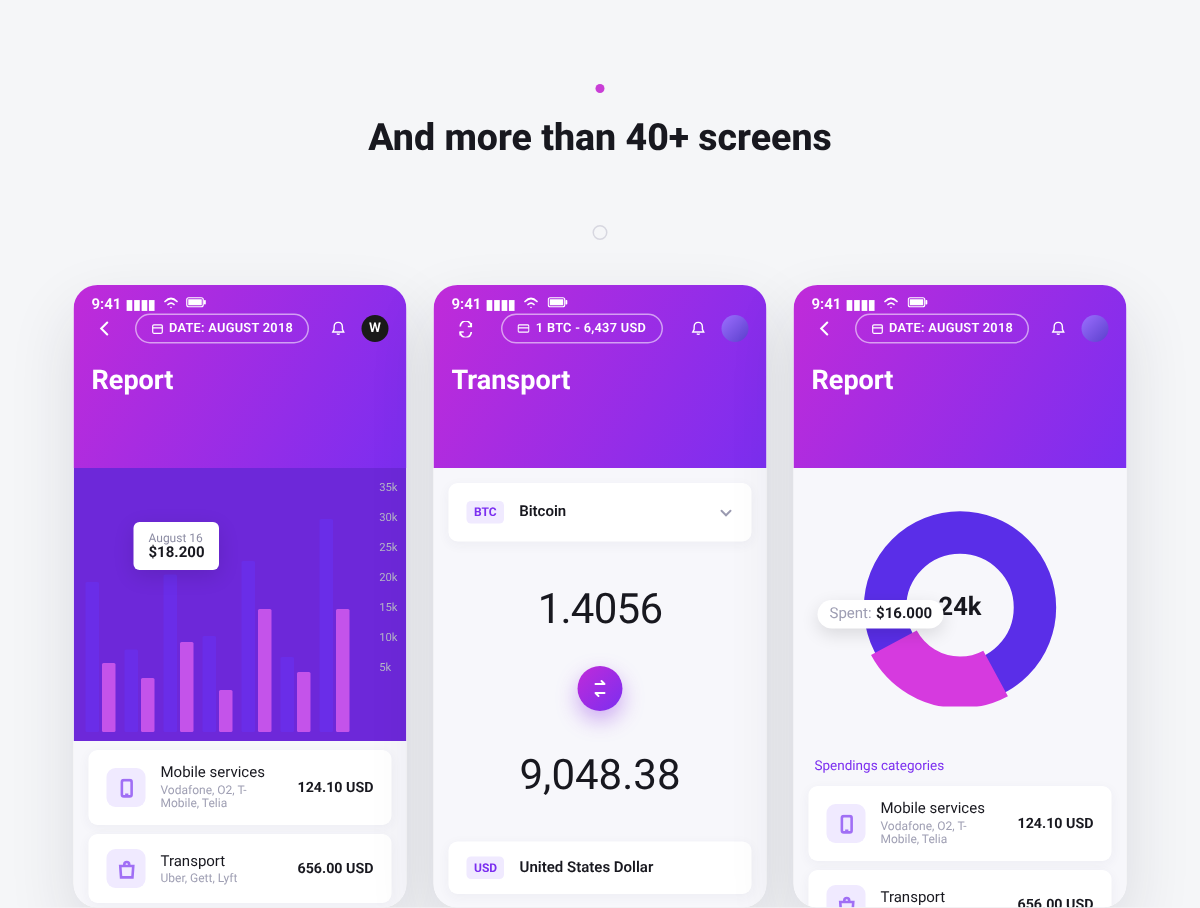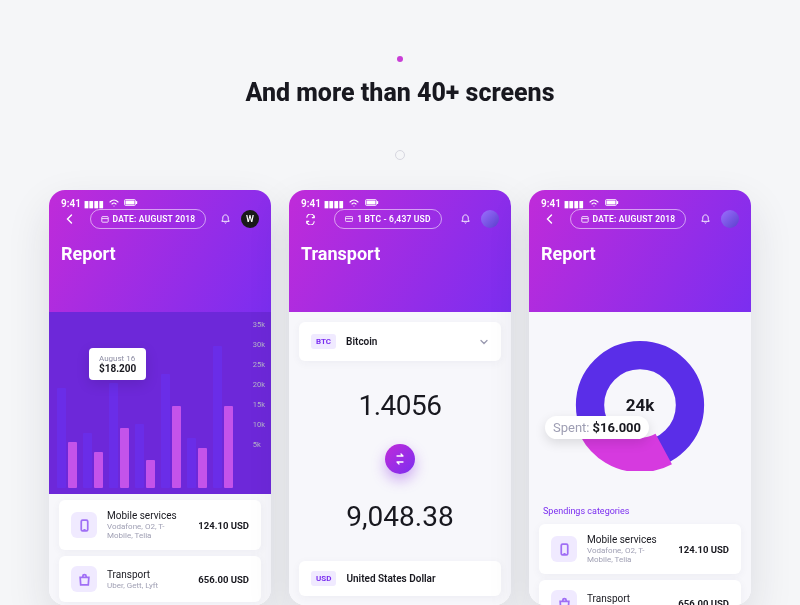--- a/index.html
+++ b/index.html
@@ -206,24 +206,24 @@
     position:relative;
     background: #f7f7fb;
   }
   .donut { position: relative; width: 132px; height: 132px; }
   .donut-center {
     position:absolute; top:50%; left:50%;
     transform: translate(-50%,-50%);
     font-size: 17px; font-weight:700; color:#18181f;
   }
   .spent-chip {
-    position:absolute; left: 16px; top: 104px;
+    position:absolute; left: 16px; top: 88px;
     background:#fff; border-radius: 12px;
     padding: 4px 8px;
-    font-size: 13px;
+    font-size: 10px;
     box-shadow: 0 4px 12px rgba(0,0,0,0.12);
     display:flex; gap:3px;
   }
   .spent-chip .lbl { color:#9e9eb3; }
   .spent-chip .val { font-weight:700; color:#18181f; }
   .cat-heading {
     font-size: 9px; color:#7b2ef0;
     padding: 8px 14px 2px 14px;
   }
 </style>

